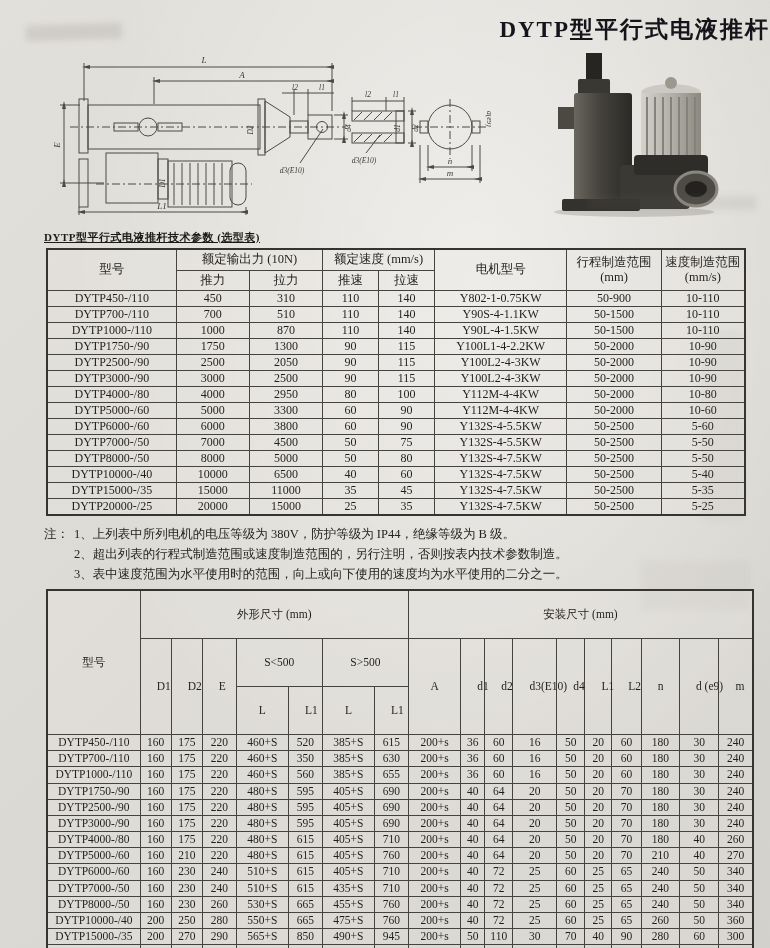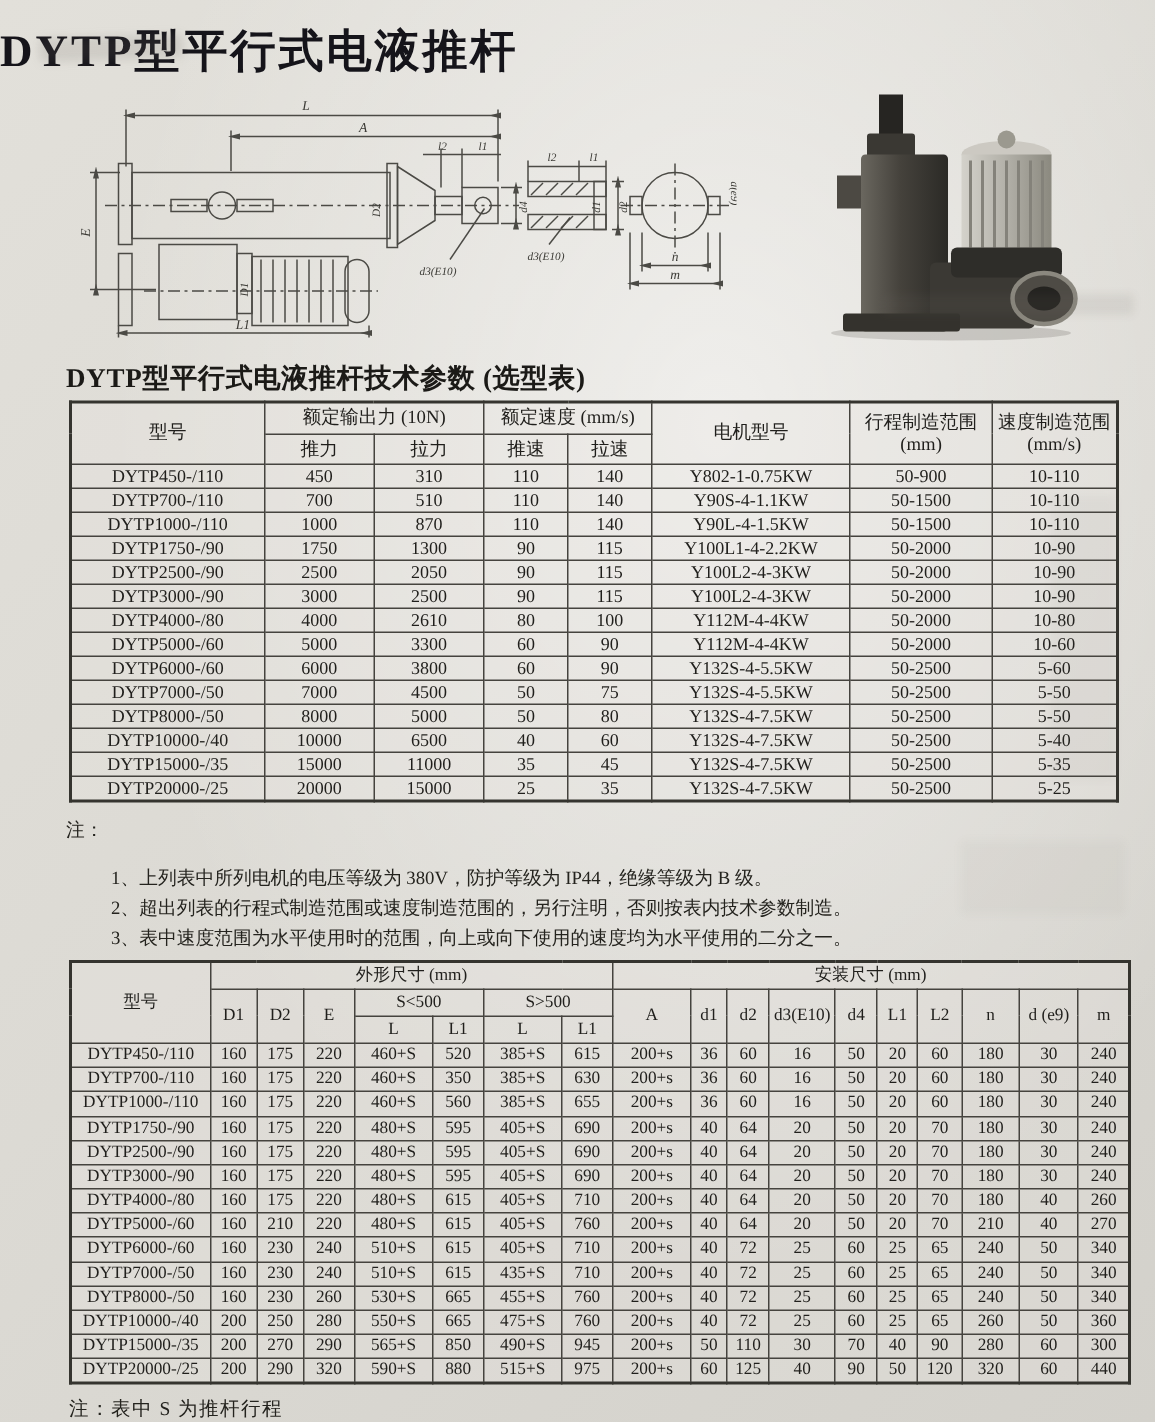--- a/index.html
+++ b/index.html
@@ -11,48 +11,48 @@
     font-family:"Liberation Serif","DejaVu Serif",serif;
     color:#201f1c;
   }
   
   .bleed{position:absolute;background:rgba(110,108,100,.16);filter:blur(3px);border-radius:3px;}
   .bleed-a{left:26px;top:24px;width:96px;height:16px;transform:rotate(-2deg);}
   .bleed-b{left:588px;top:196px;width:168px;height:14px;opacity:.7;}
   .bleed-c{left:700px;top:330px;width:44px;height:190px;opacity:.35;}
   .bleed-d{left:640px;top:560px;width:110px;height:50px;opacity:.3;}
 
-  .title{margin:14px 0 4px;text-align:left;font-size:30px;font-weight:700;
+  .title{margin:14px 0 4px;text-align:right;font-size:23px;font-weight:700;
     letter-spacing:2px;color:#15141a;}
 
   .figure-row{display:flex;align-items:flex-start;margin:2px 6px 2px 46px;gap:10px;height:174px;}
   .line-drawing{flex:0 0 445px;height:170px;}
   .product-photo{flex:0 0 240px;height:170px;margin-left:auto;}
   svg text{font-family:"Liberation Serif","DejaVu Serif",serif;}
   .dimtxt{font-size:9px;font-style:italic;fill:#3b3a35;}
   .dimtxt-sm{font-size:7.5px;font-style:italic;fill:#3b3a35;}
 
-  .section-heading{margin:7px 24px 3px 44px;font-size:18px;font-weight:700;
-    letter-spacing:.5px;color:#1b1a17;}
+  .section-heading{margin:7px 24px 3px 44px;font-size:11px;font-weight:700;
+    letter-spacing:.5px;color:#1b1a17;text-decoration:underline;}
 
   table{border-collapse:collapse;table-layout:fixed;background:rgba(235,233,227,.25);}
   .t1{margin:2px 0 0 46px;width:700px;font-size:12px;border:2px solid #35342f;}
   .t1 th,.t1 td{border:1px solid #45433e;padding:0 2px;text-align:center;
     white-space:nowrap;font-weight:400;line-height:1.25;color:#201f1c;}
   .t1 thead th{font-size:12.5px;line-height:1.25;padding:2px 1px;}
   .t1 thead th.wrap{white-space:normal;}
 
   .t2{margin:3px 0 0 46px;width:708px;font-size:11.5px;border:2px solid #35342f;}
   .t2 th,.t2 td{border:1px solid #45433e;padding:0 1px;text-align:center;
     white-space:nowrap;font-weight:400;line-height:1.32;color:#201f1c;}
-  .t2 thead th{font-size:11.5px;padding:1px;margin-top:24px;}
+  .t2 thead th{font-size:11.5px;padding:16px;margin-top:24px;}
 
   .notes{display:flex;margin:9px 26px 4px 44px;font-size:12.5px;line-height:1.58;color:#24231e;}
   .notes-label{flex:0 0 30px;}
-  .notes-body{flex:1;margin-top:32px;}
+  .notes-body{flex:1;}
   .note-item{padding-left:26px;text-indent:-26px;}
 
   .footnote{margin:7px 0 0 46px;font-size:13px;color:#24231e;letter-spacing:1px;}
 </style>
 </head>
 <body>
 
 <div class="page">
 
   <div class="bleed bleed-a"></div>
@@ -305,21 +305,21 @@
           <td>2500</td>
           <td>90</td>
           <td>115</td>
           <td>Y100L2-4-3KW</td>
           <td>50-2000</td>
           <td>10-90</td>
         </tr>
         <tr>
           <td>DYTP4000-/80</td>
           <td>4000</td>
-          <td>2610</td>
+          <td>2950</td>
           <td>80</td>
           <td>100</td>
           <td>Y112M-4-4KW</td>
           <td>50-2000</td>
           <td>10-80</td>
         </tr>
         <tr>
           <td>DYTP5000-/60</td>
           <td>5000</td>
           <td>3300</td>

